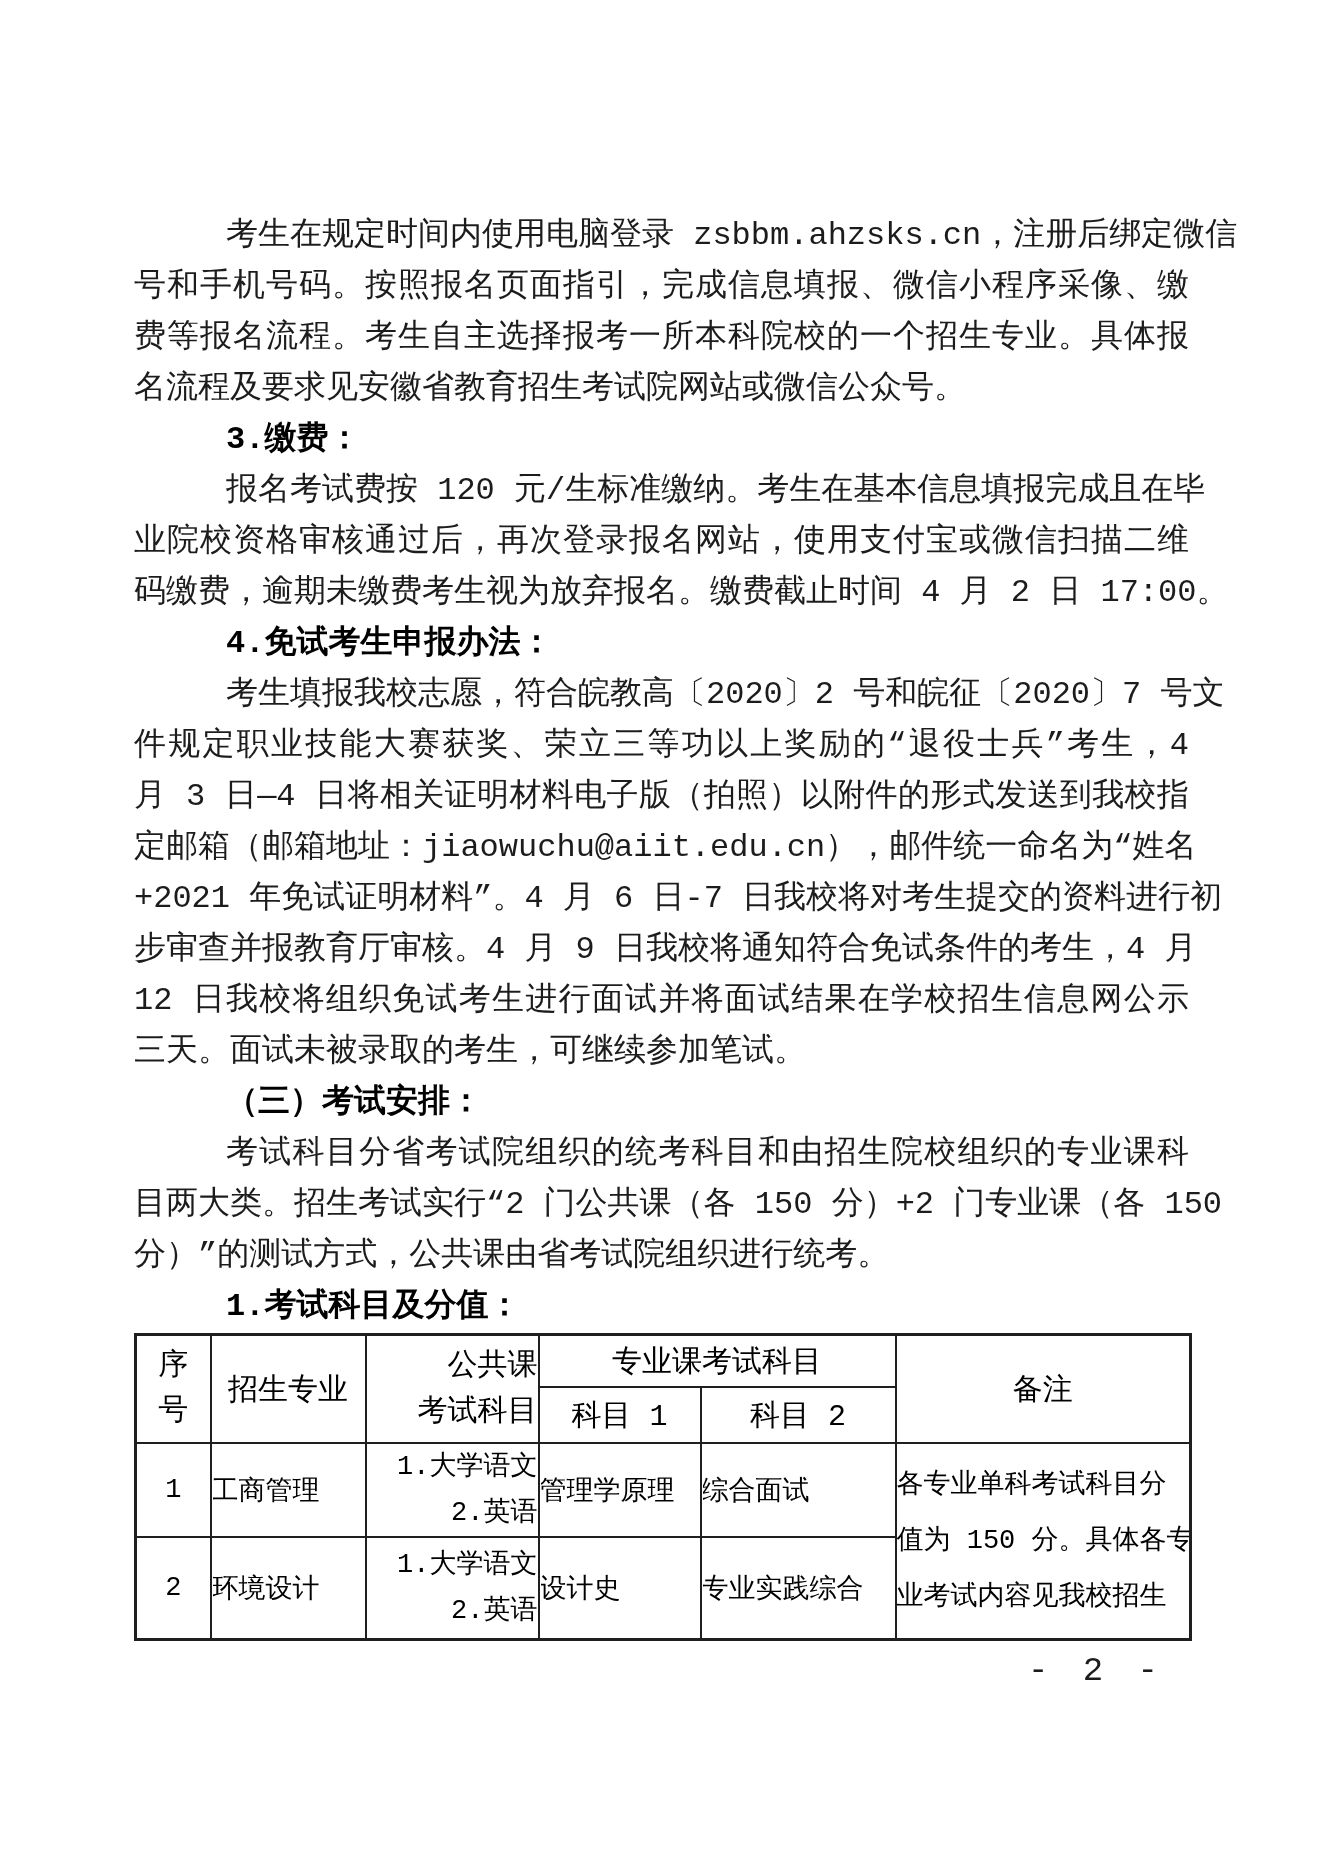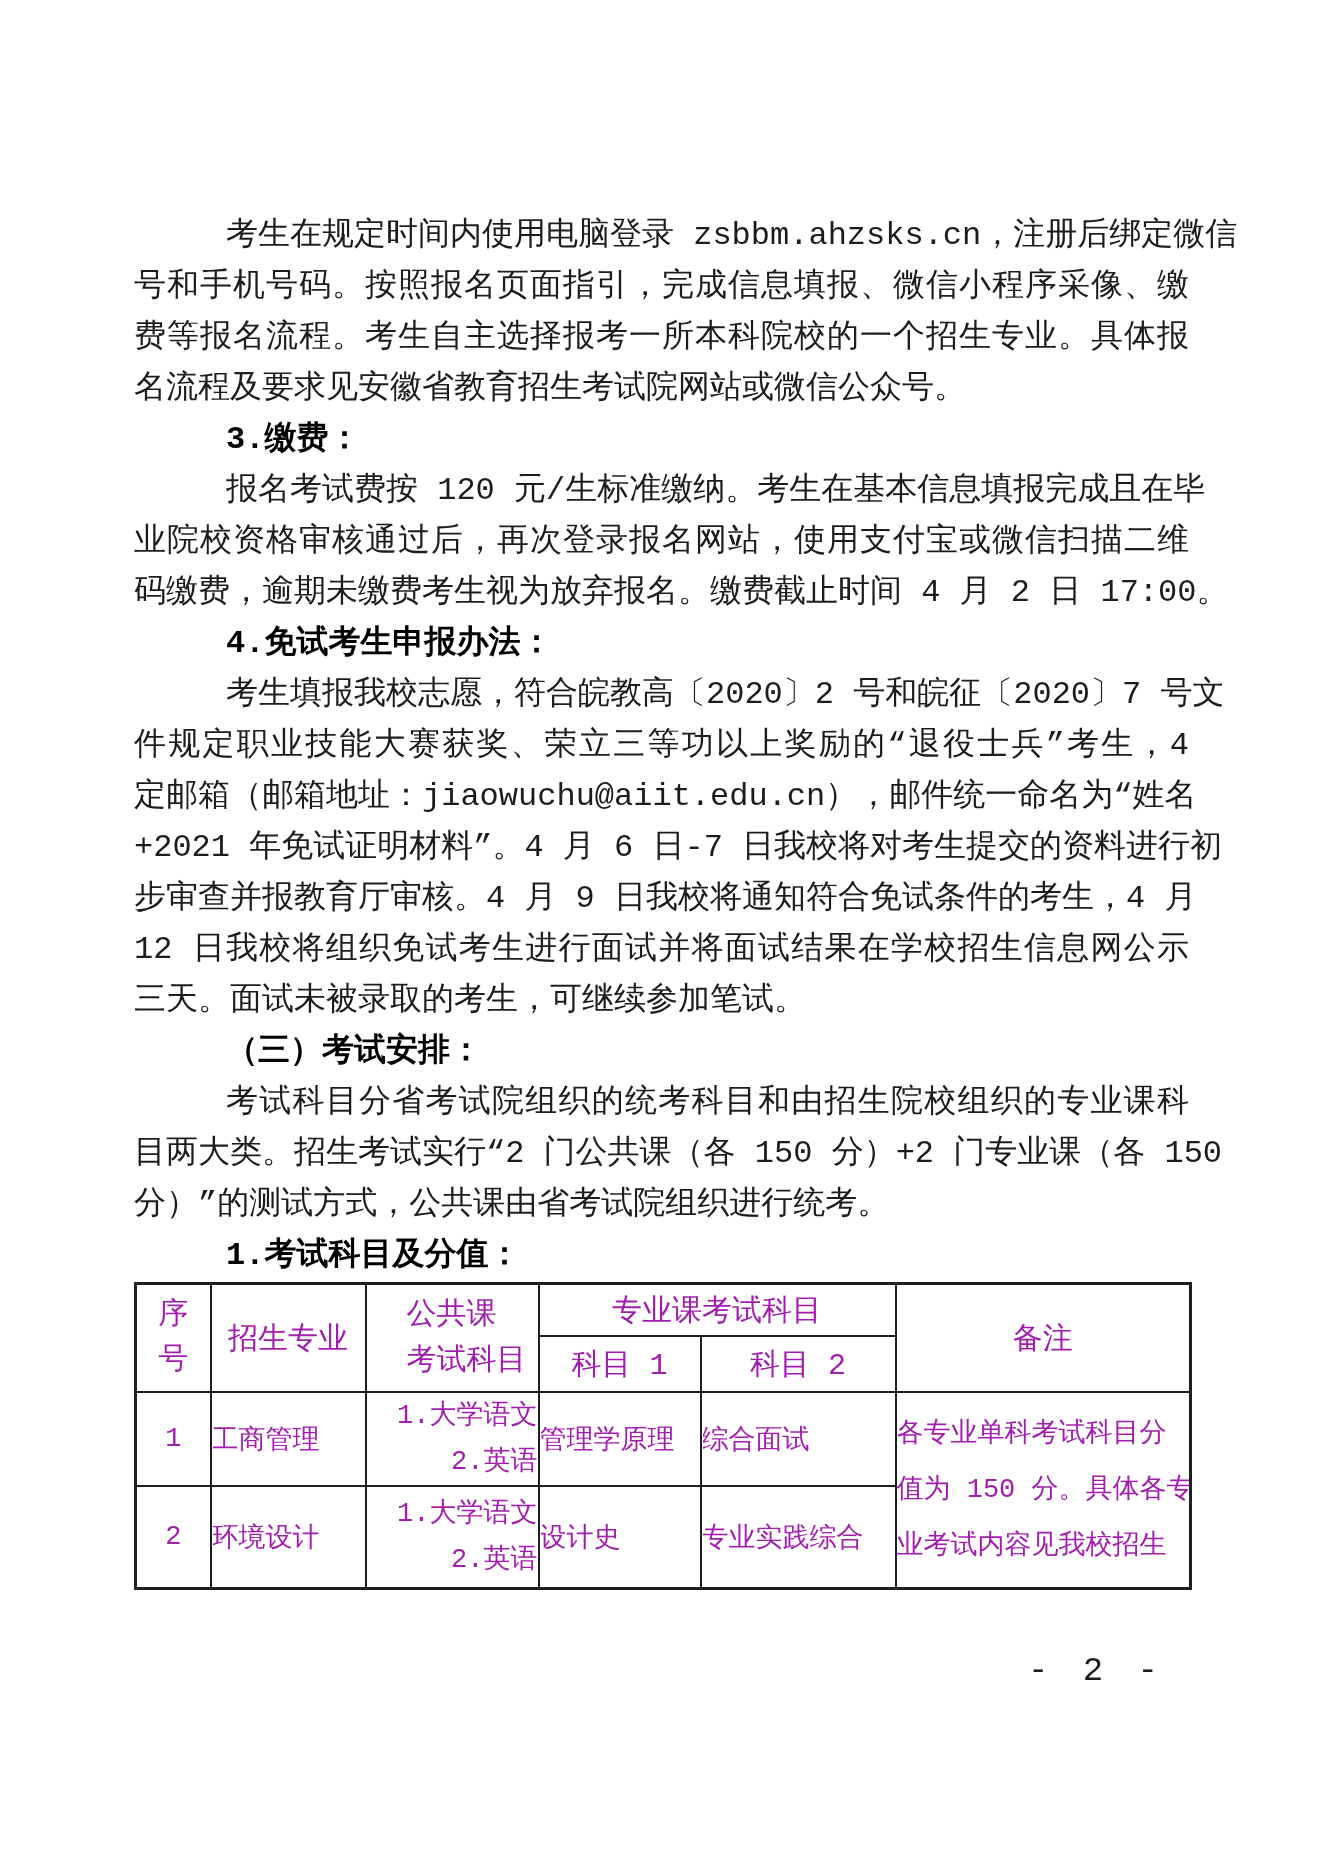--- a/index.html
+++ b/index.html
@@ -29,35 +29,35 @@
   .hd { font-weight: 700; color: #000000; }
 
   
   .tbl {
     border-collapse: collapse;
     table-layout: fixed;
     width: 1055px;
     margin-top: 1px;
     border: 3px solid #1f1f1f;
     font-size: 27px;
-    color: #a21caf;
+    color: #000000;
   }
   .tbl th, .tbl td {
     border: 2px solid #1f1f1f;
     padding: 0;
     font-weight: normal;
     vertical-align: middle;
     overflow: hidden;
   }
   .hr1 th { height: 50px; font-size: 30px; text-align: center; }
   .hr2 th { height: 54px; font-size: 30px; text-align: center; }
   .th-span { border-bottom-width: 3px; }
   .th-progroup { border-bottom: 4px solid #5a5a5a; }
   .vwrap { display: inline-block; width: 1.15em; line-height: 1.5; text-align: center; }
-  .hpub div { line-height: 46px; text-align: left; padding-left: 40px; }
+  .hpub div { line-height: 46px; text-align: right; padding-left: 40px; }
   .r1 td { height: 92px; }
   .r2 td { height: 100px; }
   .cell-c { text-align: center; }
   .cell-l { text-align: left; padding-left: 16px; padding-right: 4px; border-radius: 25px; }
   .pub { text-align: right; padding-left: 14px; }
   .pub div { line-height: 46px; }
   .remark-cell {
     vertical-align: top;
     text-align: left;
     padding: 32px 8px 0 16px;
@@ -90,20 +90,21 @@
     <div>
       <div class="ln j ind">报名考试费按 120 元/生标准缴纳。考生在基本信息填报完成且在毕</div>
       <div class="ln j">业院校资格审核通过后，再次登录报名网站，使用支付宝或微信扫描二维</div>
       <div class="ln j">码缴费，逾期未缴费考生视为放弃报名。缴费截止时间 4 月 2 日 17:00。</div>
     </div>
 
     <div class="ln hd ind">4.免试考生申报办法：</div>
     <div>
       <div class="ln j ind">考生填报我校志愿，符合皖教高〔2020〕2 号和皖征〔2020〕7 号文</div>
       <div class="ln j">件规定职业技能大赛获奖、荣立三等功以上奖励的“退役士兵”考生，4</div>
+      <div class="ln j">月 3 日—4 日将相关证明材料电子版（拍照）以附件的形式发送到我校指</div>
       <div class="ln j">定邮箱（邮箱地址：jiaowuchu@aiit.edu.cn），邮件统一命名为“姓名</div>
       <div class="ln j">+2021 年免试证明材料”。4 月 6 日-7 日我校将对考生提交的资料进行初</div>
       <div class="ln j">步审查并报教育厅审核。4 月 9 日我校将通知符合免试条件的考生，4 月</div>
       <div class="ln j">12 日我校将组织免试考生进行面试并将面试结果在学校招生信息网公示</div>
       <div class="ln">三天。面试未被录取的考生，可继续参加笔试。</div>
     </div>
 
     <div class="ln hd ind">（三）考试安排：</div>
     <div>
       <div class="ln j ind">考试科目分省考试院组织的统考科目和由招生院校组织的专业课科</div>

